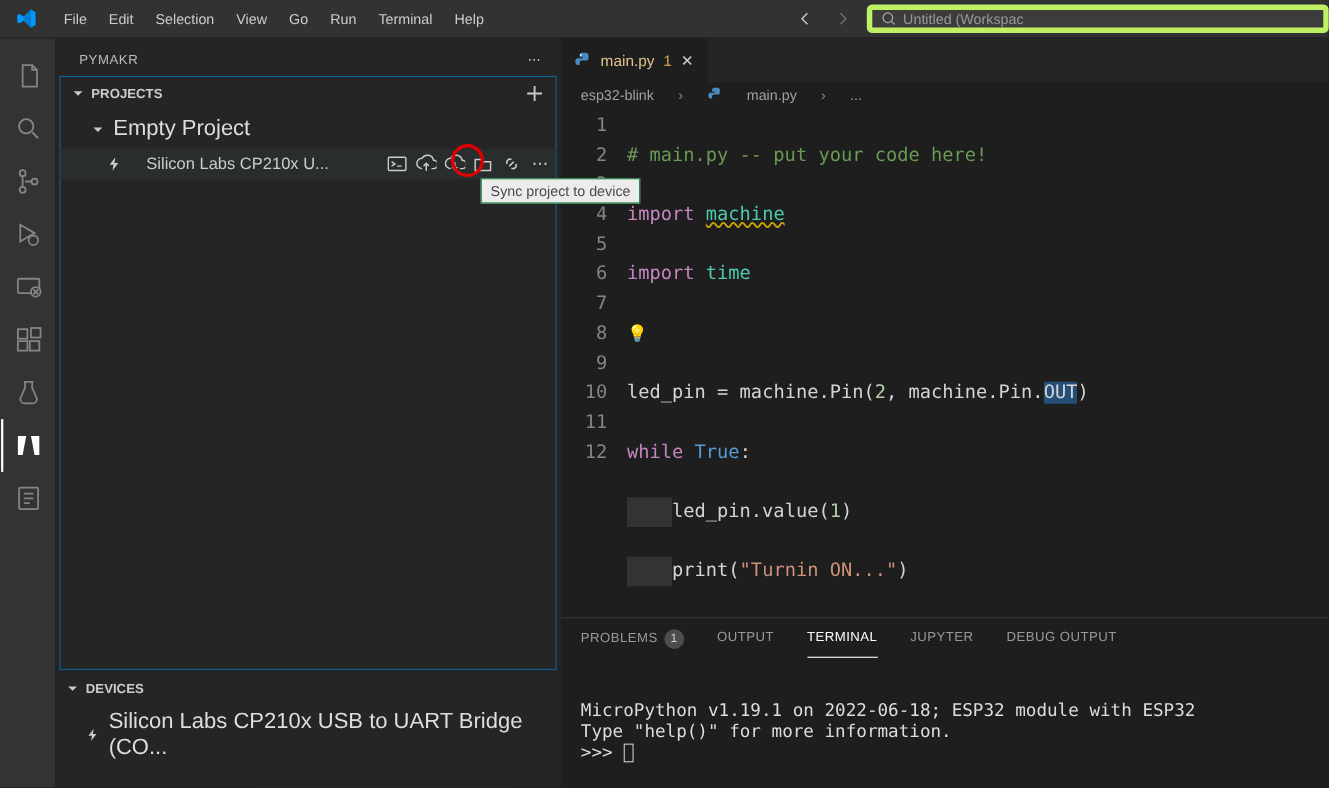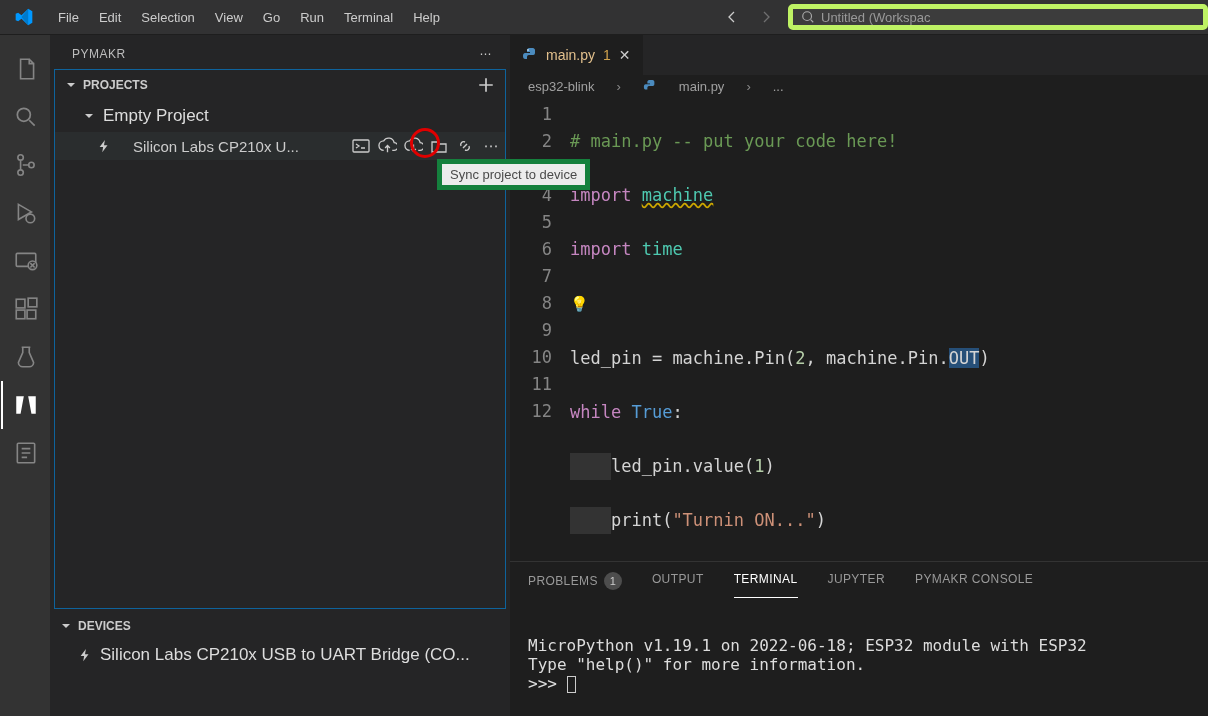--- a/index.html
+++ b/index.html
@@ -14,26 +14,26 @@
 .main { display:flex; height:681px;}
 .activity { width:50px; background:#333333; display:flex; flex-direction:column; align-items:center; padding-top:10px;}
 .act-btn { width:48px; height:48px; display:flex; align-items:center; justify-content:center; color:#858585; cursor:pointer; border-left:2px solid transparent;}
 .act-btn.active { color:#fff; border-left:2px solid #fff;}
 .sidebar { width:460px; background:#252526; display:flex; flex-direction:column;}
 .sb-title { display:flex; align-items:center; justify-content:space-between; padding:12px 18px 8px 22px; color:#bdbdbd; font-size:12px; letter-spacing:.5px;}
 .more-icon { color:#ccc; }
 .projects-box { border:1px solid #0e639c; margin:0 4px; flex:0 0 auto; height:540px; display:flex; flex-direction:column;}
 .sec-hdr { display:flex; align-items:center; padding:6px 10px; font-size:12px; font-weight:700; color:#ccc; gap:6px;}
 .sec-hdr .plus { margin-left:auto; color:#ccc;}
-.proj { display:flex; align-items:center; padding:6px 14px 6px 28px; font-size:17px; color:#ddd; gap:8px;}
+.proj { display:flex; align-items:center; padding:6px 14px 6px 28px; font-size:20px; color:#ddd; gap:8px;}
 .dev-row { display:flex; align-items:center; padding:4px 4px 4px 42px; font-size:15px; color:#ccc; gap:22px; position:relative; background:#2a2d2e;}
 .dev-actions { display:flex; gap:6px; margin-left:auto; align-items:center;}
 .icon-btn { width:20px; height:20px; display:flex; align-items:center; justify-content:center; color:#ccc; cursor:pointer;}
 .red-circle { position:absolute; width:30px; height:30px; border:3px solid #e00000; border-radius:50%; left:355px; top:-4px; pointer-events:none;}
-.tooltip { position:absolute; left:382px; top:27px; background:#ececec; color:#4a4a4a; font-size:13px; padding:3px 8px; border:5px solid #15803d; white-space:nowrap; z-index:10;}
+.tooltip { position:absolute; left:382px; top:27px; background:#ececec; color:#4a4a4a; font-size:13px; padding:3px 8px; border:1px solid #15803d; white-space:nowrap; z-index:10;}
 .devices-sec { margin-top:4px;}
 .editor-area { flex:1; background:#1e1e1e; display:flex; flex-direction:column; min-width:0;}
 .tabs { height:40px; background:#252526; display:flex; align-items:stretch;}
 .tab { display:flex; align-items:center; gap:8px; padding:0 12px; background:#1e1e1e; color:#e2c08d; font-size:14px; border-right:1px solid #252526;}
 .tab .dirty { color:#d0a24e; }
 .tab .close { color:#ccc;}
 .crumbs { height:24px; display:flex; align-items:flex-start; gap:22px; padding:4px 18px; color:#a0a0a0; font-size:13px;}
 .crumbs .sep { color:#888;}
 .editor { flex:1; display:flex; font-family:Consolas,monospace; font-size:17px; line-height:27px; padding-top:2px; overflow:hidden;}
 .gutter { width:60px; text-align:right; color:#858585; padding-right:18px;}
@@ -286,18 +286,18 @@
 
 
       </div>
     </div>
     <div class="panel">
       <div class="panel-tabs">
         <div class="panel-tab"><span>PROBLEMS</span><span class="badge">1</span></div>
         <div class="panel-tab">OUTPUT</div>
         <div class="panel-tab active">TERMINAL</div>
         <div class="panel-tab">JUPYTER</div>
-        <div class="panel-tab">PYMAKR CONSOLE</div>
+        <div class="panel-tab">DEBUG OUTPUT</div>
       </div>
       <div class="terminal"><div>MicroPython v1.19.1 on 2022-06-18; ESP32 module with ESP32</div><div>Type "help()" for more information.</div><div><span>&gt;&gt;&gt; </span><span style="border:1px solid #ccc;display:inline-block;width:9px;height:17px;vertical-align:middle;"></span></div></div>
     </div>
   </div>
 </div>
 
 </body></html>

